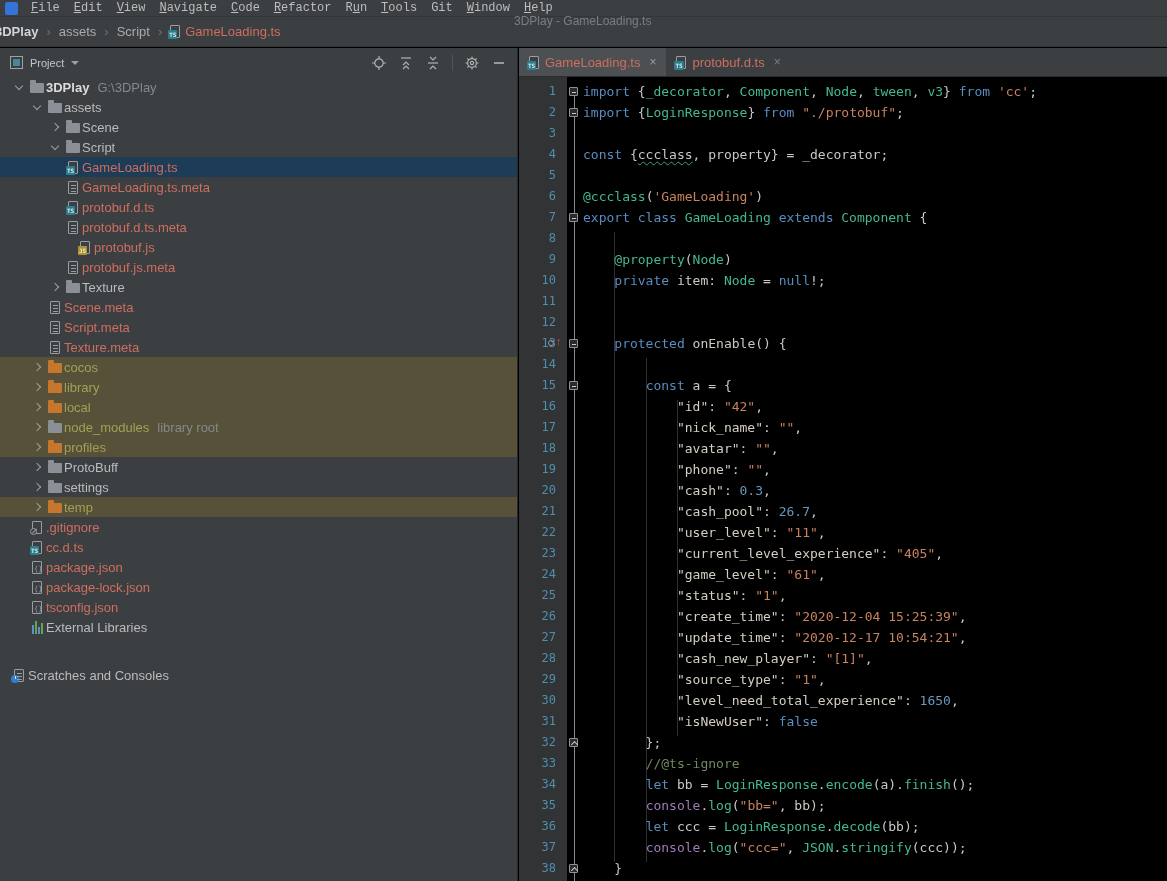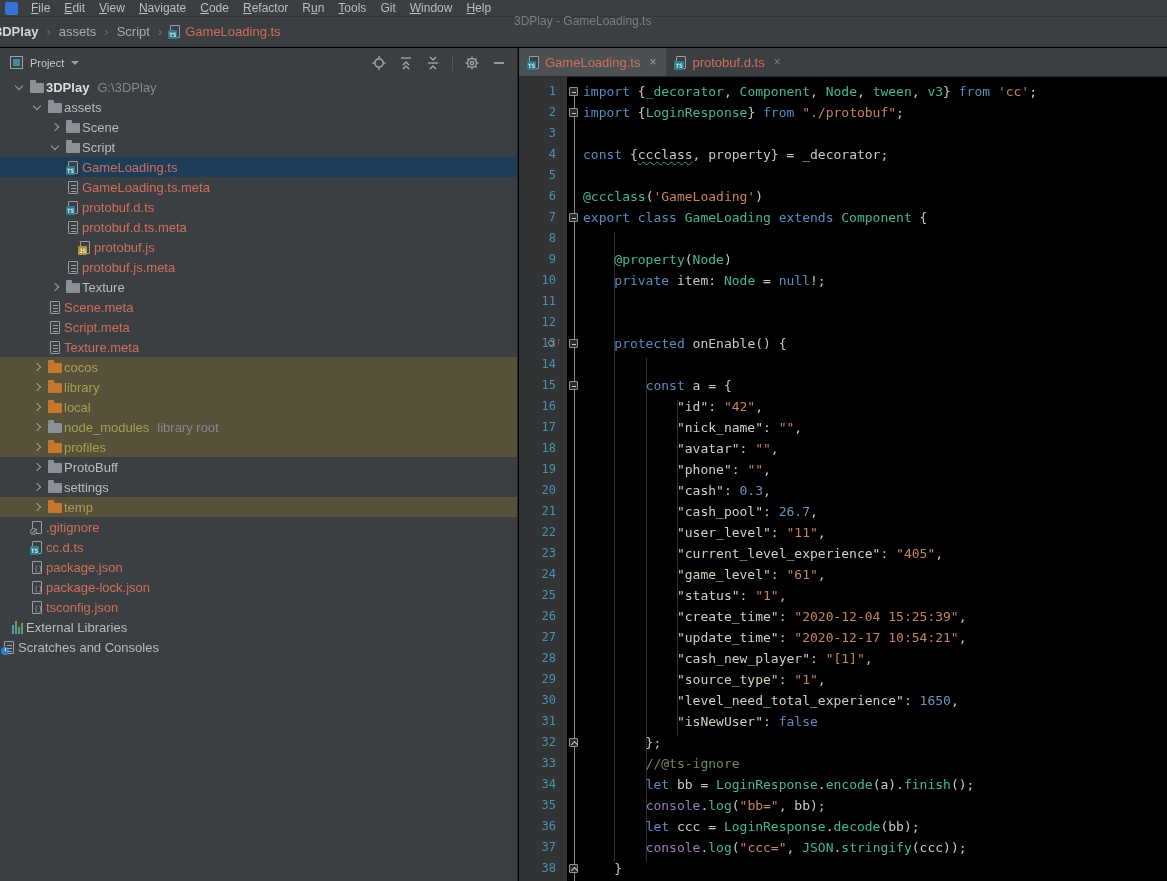--- a/index.html
+++ b/index.html
@@ -118,21 +118,21 @@
   .seg-c   { color:var(--comment); }
   .seg-v   { color:var(--plain); }
   .seg-pur { color:var(--console_purple);text-align:center; }
   .seg-e   { color:var(--plain); text-decoration:underline wavy var(--wavy) 1px; text-underline-offset:2px; }
 </style>
 </head>
 <body>
 
 <div id="menubar">
   <span class="app-icon"></span>
-  <span id="menu-items" style="display: inline-flex;">
+  <span id="menu-items" style="display: inline-flex; font-family: Liberation Mono, monospace;">
       <span class="menu-item"><span class="mn">F</span>ile</span>
       <span class="menu-item"><span class="mn">E</span>dit</span>
       <span class="menu-item"><span class="mn">V</span>iew</span>
       <span class="menu-item"><span class="mn">N</span>avigate</span>
       <span class="menu-item"><span class="mn">C</span>ode</span>
       <span class="menu-item"><span class="mn">R</span>efactor</span>
       <span class="menu-item">R<span class="mn">u</span>n</span>
       <span class="menu-item"><span class="mn">T</span>ools</span>
       <span class="menu-item">Git</span>
       <span class="menu-item"><span class="mn">W</span>indow</span>
@@ -408,32 +408,32 @@
         <span class="tlabel changed">package-lock.json</span>
       </div>
       <div class="trow" style="padding-left: 28px;">
         <span class="ticon">
           <span class="page">
             <span class="curly">{}</span>
           </span>
         </span>
         <span class="tlabel changed">tsconfig.json</span>
       </div>
-      <div class="trow" style="padding-left: 8px;">
+      <div class="trow" style="padding-left: 28px;">
         <span class="ticon">
           <span class="libs">
             <i style="height:9px;background:#5b8fc7"></i>
             <i style="height:13px;background:#62a356"></i>
             <i style="height:7px;background:#5b8fc7"></i>
             <i style="height:11px;background:#62a356"></i>
           </span>
         </span>
         <span class="tlabel ">External Libraries</span>
       </div>
-      <div class="trow" style="">
+      <div class="trow" style="padding-left: 10px; margin-top: 28px;">
         <span class="ticon">
           <span class="page lines">
             <span class="clock"></span>
           </span>
         </span>
         <span class="tlabel ">Scratches and Consoles</span>
       </div>
     </div>
 </div>
 

